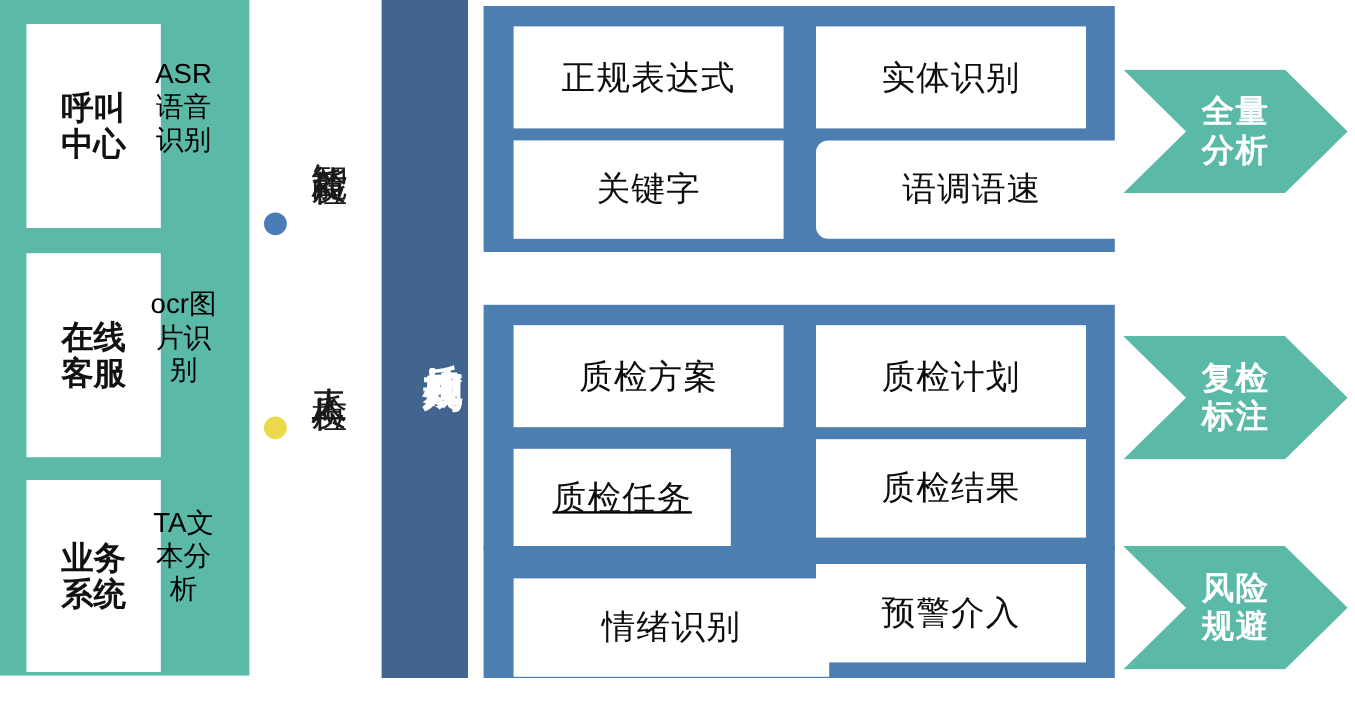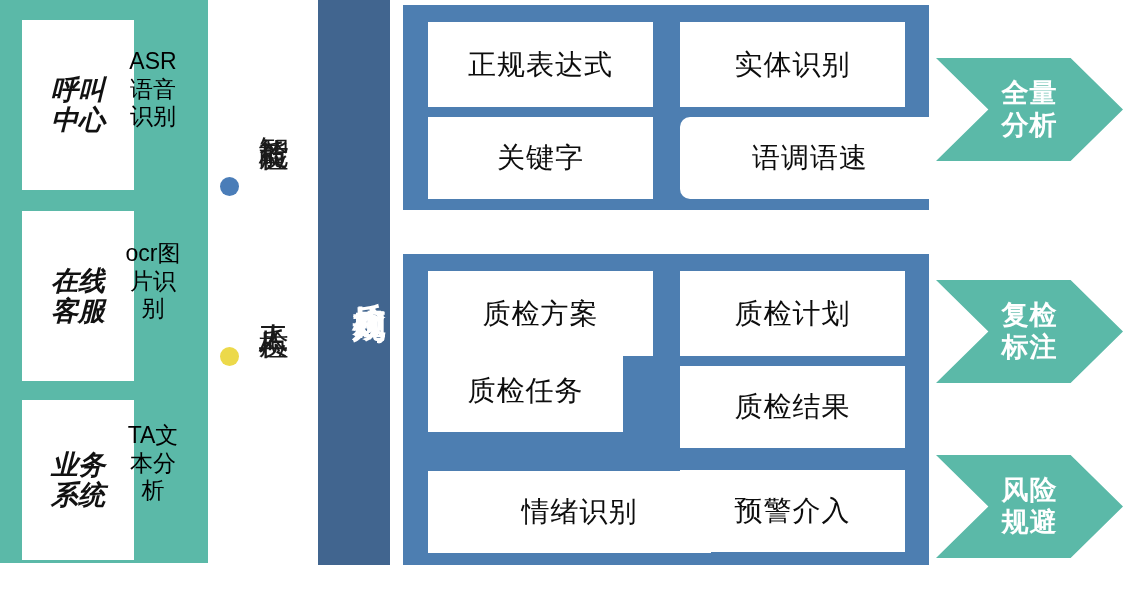--- a/index.html
+++ b/index.html
@@ -32,21 +32,20 @@
     background: #5bb9a8;
   }
   .src-box {
     position: absolute;
     left: 22px;
     width: 112px;
     background: #ffffff;
     display: flex;
     align-items: center;
     justify-content: center;
-    font-style: italic;
   }
   .src-box-label {
     font-size: 27px;
     font-weight: bold;
     color: #111111;
     line-height: 1.12;
     text-align: center;
     letter-spacing: 0px;
     writing-mode: horizontal-tb;
     width: 56px;
@@ -214,30 +213,30 @@
     </div>
   </div>
 
   <div class="group" style="top:230px; height:205px;margin-top:24px;">
     <div class="cell" style="left:25px;  top:17px;  width:225px; height:85px;">
       <span class="cell-label">质检方案</span>
     </div>
     <div class="cell" style="left:277px; top:17px;  width:225px; height:85px;">
       <span class="cell-label">质检计划</span>
     </div>
-    <div class="cell" style="left:25px;  top:96px; width:195px; height:82px;">
+    <div class="cell" style="left:25px;  top:120px; width:181px; height:82px;text-decoration:underline;">
       <span class="cell-label">质检任务</span>
     </div>
     <div class="cell" style="left:277px; top:112px; width:225px; height:82px;">
       <span class="cell-label">质检结果</span>
     </div>
   </div>
 
   <div class="group" style="top:455px; height:110px;">
-    <div class="cell" style="left:25px;  top:16px; width:263px; height:82px;padding-left:20px;">
+    <div class="cell" style="left:25px;  top:27px; width:263px; height:82px;">
       <span class="cell-label">情绪识别</span>
     </div>
     <div class="cell" style="left:277px; top:15px; width:225px; height:82px;">
       <span class="cell-label">预警介入</span>
     </div>
   </div>
 
   <div class="chevron" style="top:58px;">
     <div class="chevron-label">全量分析</div>
   </div>

